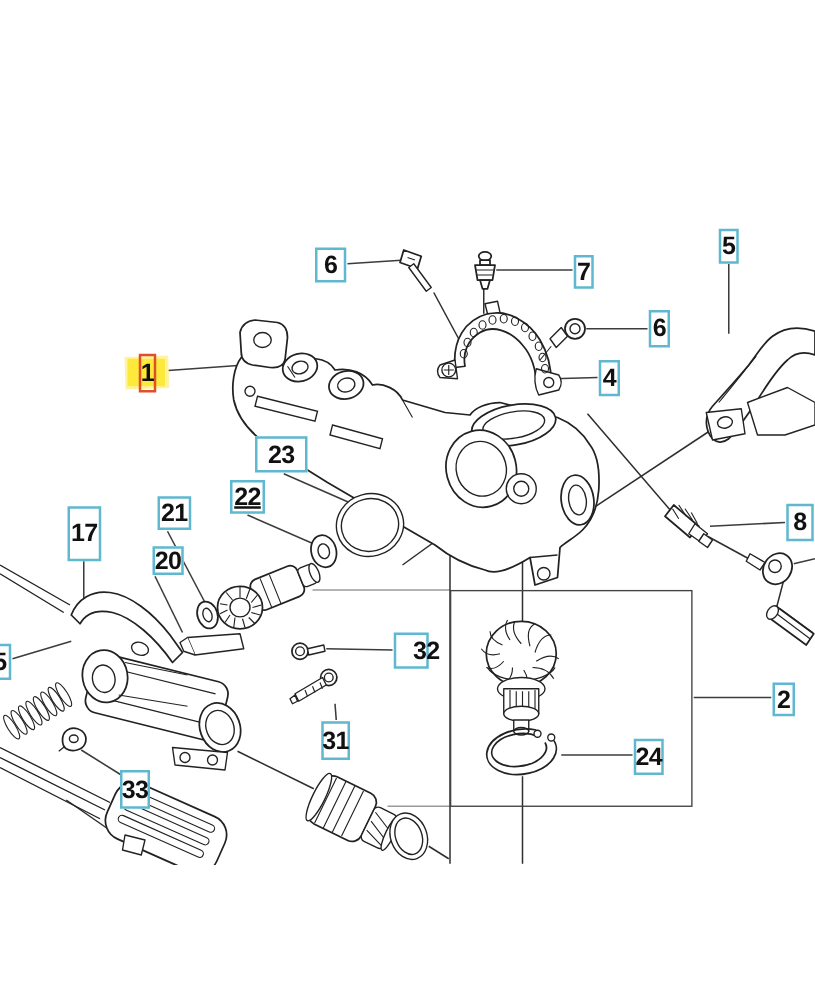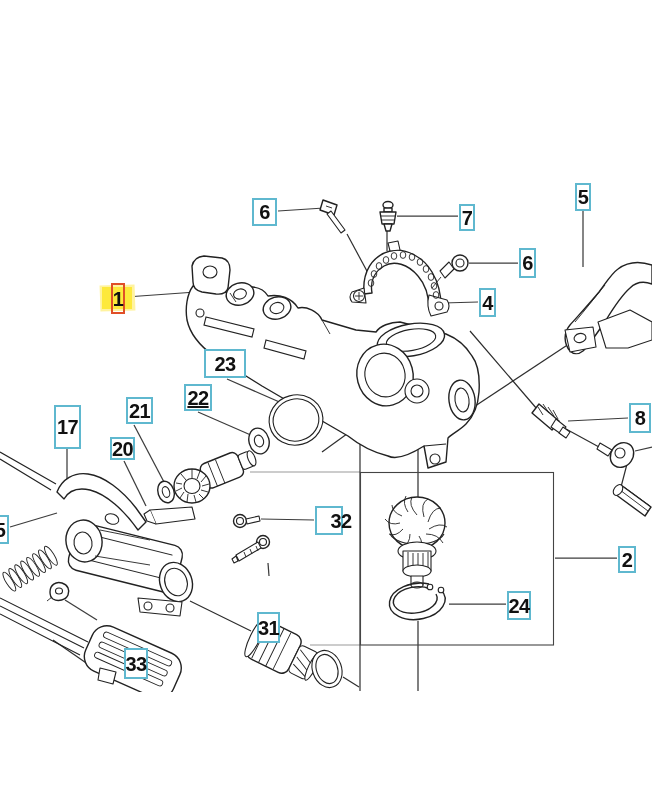--- a/index.html
+++ b/index.html
@@ -316,21 +316,21 @@
   <div class="plabel sel" style="left:111px;top:283px;width:14px;height:31px;">1</div>
   <div class="plabel" style="left:618px;top:546px;width:18px;height:27px;">2</div>
   <div class="plabel" style="left:479px;top:288px;width:17px;height:29px;">4</div>
   <div class="plabel" style="left:575px;top:183px;width:16px;height:28px;">5</div>
   <div class="plabel" style="left:-9px;top:515px;width:18px;height:29px;">5</div>
   <div class="plabel" style="left:252px;top:198px;width:25px;height:28px;">6</div>
   <div class="plabel" style="left:519px;top:248px;width:17px;height:30px;">6</div>
   <div class="plabel" style="left:459px;top:204px;width:16px;height:27px;">7</div>
   <div class="plabel" style="left:629px;top:403px;width:22px;height:30px;">8</div>
   <div class="plabel" style="left:54px;top:405px;width:27px;height:44px;">17</div>
-  <div class="plabel" style="left:110px;top:437px;width:25px;height:23px;">20</div>
+  <div class="plabel" style="left:122px;top:437px;width:25px;height:23px;">20</div>
   <div class="plabel" style="left:126px;top:397px;width:27px;height:27px;">21</div>
   <div class="plabel" style="left:184px;top:384px;width:28px;height:27px;text-decoration:underline;">22</div>
   <div class="plabel" style="left:204px;top:349px;width:42px;height:29px;">23</div>
   <div class="plabel" style="left:507px;top:591px;width:24px;height:29px;">24</div>
-  <div class="plabel" style="left:257px;top:577px;width:23px;height:31px;margin-top:35px;">31</div>
+  <div class="plabel" style="left:257px;top:577px;width:23px;height:31px;">31</div>
   <div class="plabel" style="left:315px;top:506px;width:27px;height:29px;padding-left:24px;">32</div>
-  <div class="plabel" style="left:96px;top:648px;width:24px;height:31px;margin-left:28px;">33</div>
+  <div class="plabel" style="left:96px;top:616px;width:24px;height:31px;">33</div>
 </div>
 
 </body></html>

